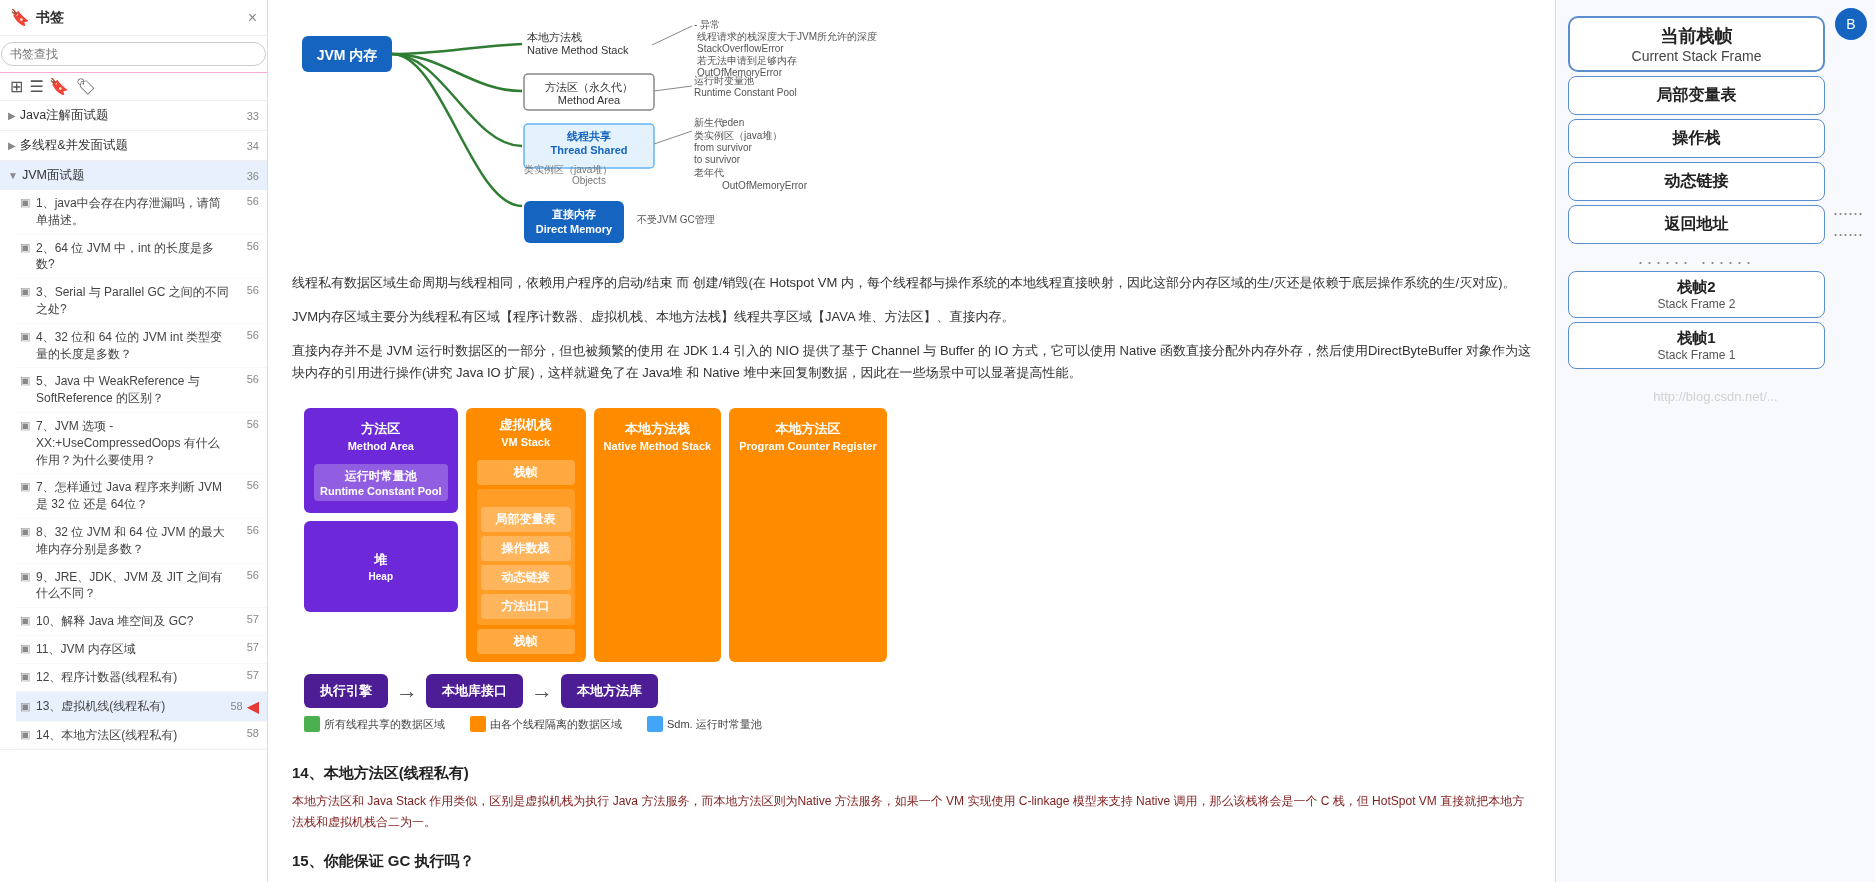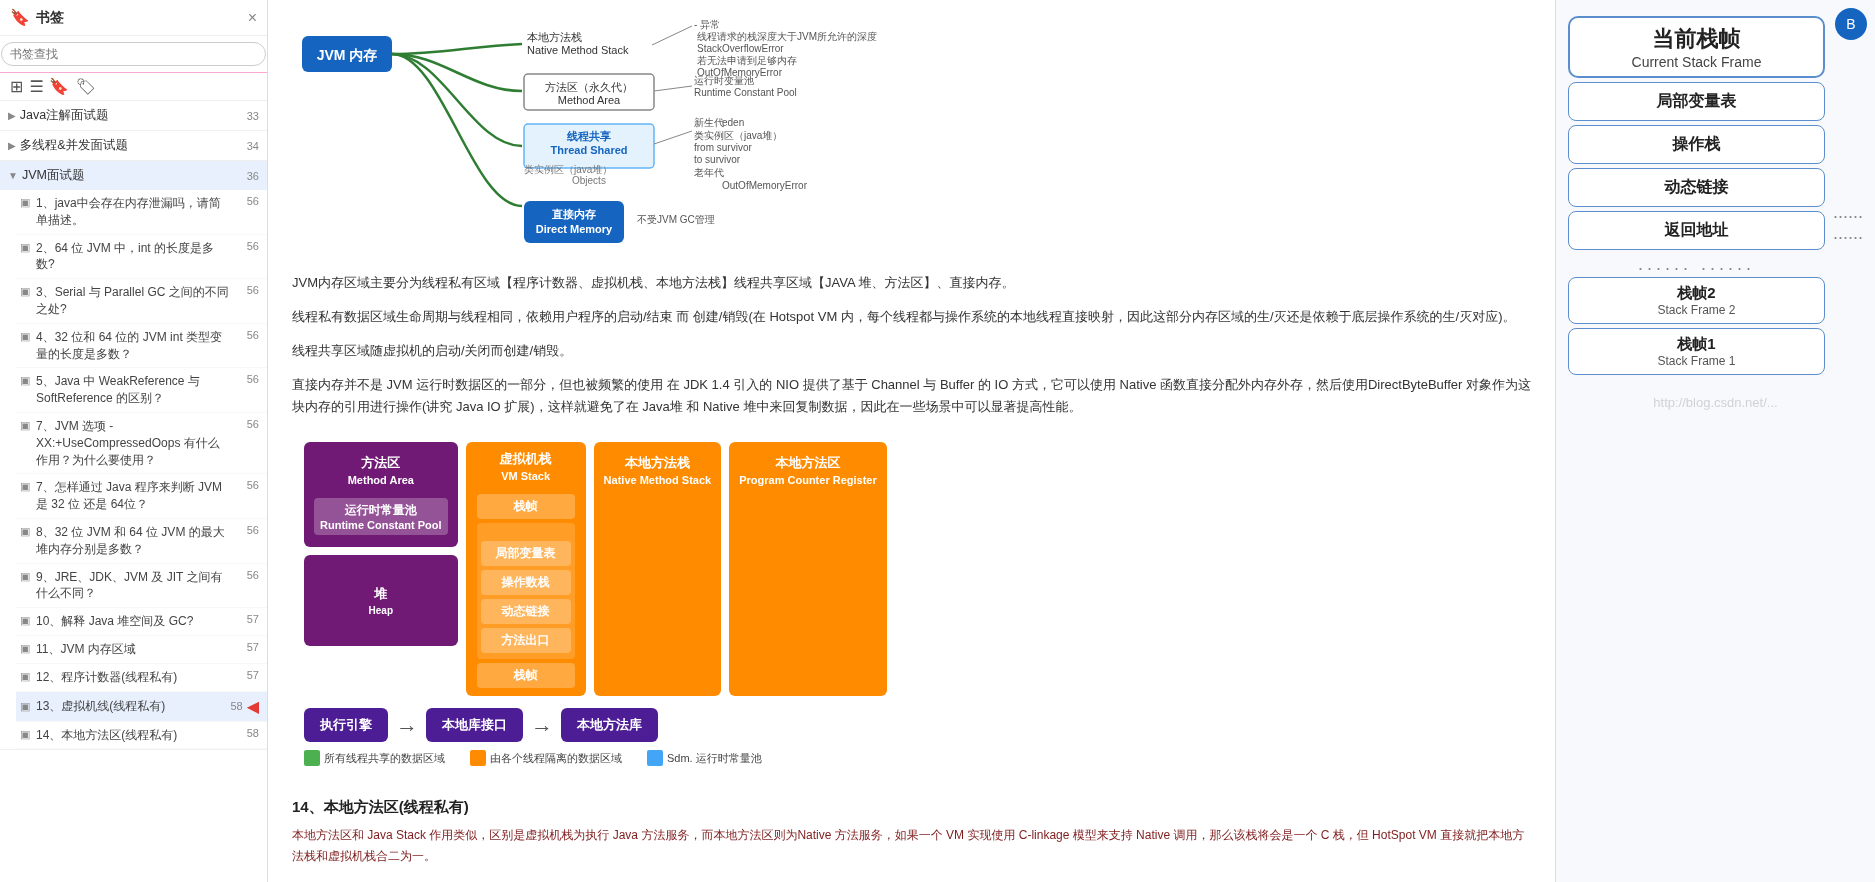--- a/index.html
+++ b/index.html
@@ -128,21 +128,21 @@
       color: #7f1d1d;
       line-height: 1.7;
     }
     .jvm-box {
       border-radius: 6px;
       padding: 8px 10px;
       font-size: 13px;
       font-weight: bold;
       text-align: center;
     }
-    .jvm-box.green { background: #701a75; color: white; }
+    .jvm-box.green { background: #6d28d9; color: white; }
     .jvm-box.orange { background: #FF8C00; color: white; }
     .jvm-box.blue-btn { background: #4c1d95; color: white; }
     .inner-box { background: rgba(255,255,255,0.25); border-radius: 4px; padding: 4px 6px; margin-top: 12px; font-size: 12px; }
 
     
     #right-panel {
       width: 320px;
       min-width: 320px;
       background: #f7f9fc;
       border-left: 1px solid #ddd;
@@ -159,21 +159,21 @@
     }
     .stack-title-outer {
       border: 2px solid #5B8ECC;
       border-radius: 10px;
       padding: 6px 10px;
       text-align: center;
       margin-bottom: 4px;
       background: white;
     }
     .stack-title-cn {
-      font-size: 22px;
+      font-size: 18px;
       font-weight: bold;
       color: #222;
     }
     .stack-title-en {
       font-size: 14px;
       color: #444;
     }
     .stack-item {
       border: 1.5px solid #5B8ECC;
       border-radius: 8px;
@@ -419,23 +419,22 @@
         <text x="280" y="168" fill="#777" font-size="10">Objects</text>
 
         <rect x="232" y="185" width="100" height="42" rx="6" fill="#1565C0"></rect>
         <text x="282" y="202" text-anchor="middle" fill="white" font-size="11" font-weight="bold" font-family="Microsoft YaHei,Arial">直接内存</text>
         <text x="282" y="217" text-anchor="middle" fill="white" font-size="11" font-weight="bold" font-family="Microsoft YaHei,Arial">Direct Memory</text>
         <text x="345" y="207" fill="#555" font-size="10">不受JVM GC管理</text>
       </svg>
     </div>
   </div>
 
+  <p class="content-text">线程私有数据区域生命周期与线程相同，依赖用户程序的启动/结束 而 创建/销毁(在 Hotspot VM 内，每个线程都与操作系统的本地线程直接映射，因此这部分内存区域的生/灭还是依赖于底层操作系统的生/灭对应)。</p>
   <p class="content-text">JVM内存区域主要分为线程私有区域【程序计数器、虚拟机栈、本地方法栈】线程共享区域【JAVA 堆、方法区】、直接内存。</p>
-  <p class="content-text">线程私有数据区域生命周期与线程相同，依赖用户程序的启动/结束 而 创建/销毁(在 Hotspot VM 内，每个线程都与操作系统的本地线程直接映射，因此这部分内存区域的生/灭还是依赖于底层操作系统的生/灭对应)。</p>
-  <p class="content-text">线程共享区域随虚拟机的启动/关闭而创建/销毁。</p>
   <p class="content-text">直接内存并不是 JVM 运行时数据区的一部分，但也被频繁的使用 在 JDK 1.4 引入的 NIO 提供了基于 Channel 与 Buffer 的 IO 方式，它可以使用 Native 函数直接分配外内存外存，然后使用DirectByteBuffer 对象作为这块内存的引用进行操作(讲究 Java IO 扩展)，这样就避免了在 Java堆 和 Native 堆中来回复制数据，因此在一些场景中可以显著提高性能。</p>
 
   <div class="jvm-diagram-wrapper" style="margin-bottom:16px;">
     <div style="display:flex;gap:8px;align-items:stretch;flex-wrap:wrap;">
 
       <div style="display:flex;flex-direction:column;gap:8px;min-width:120px;">
         <div class="jvm-box green" style="padding:12px 10px;">
           <div>方法区</div>
           <div style="font-size:11px;margin-top:2px;">Method Area</div>
           <div class="inner-box">

